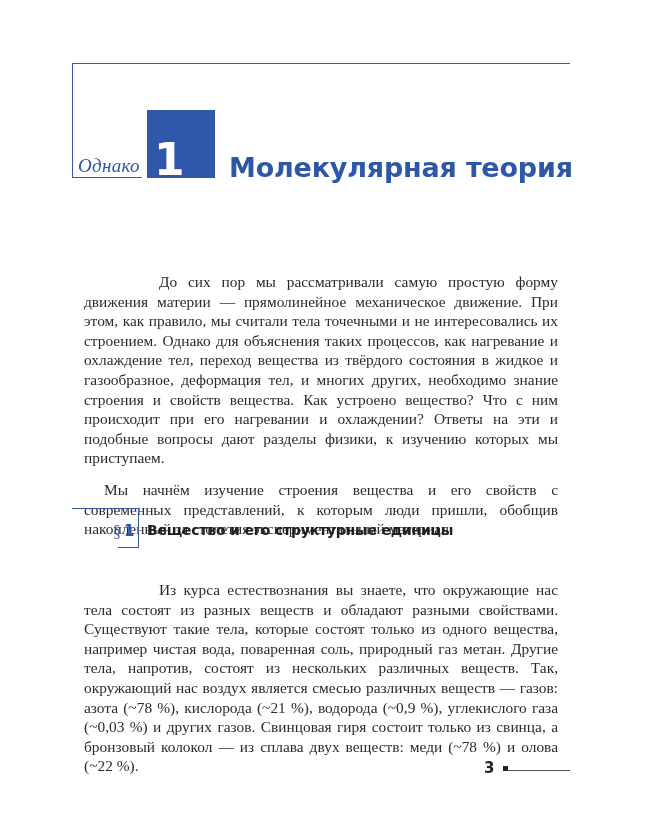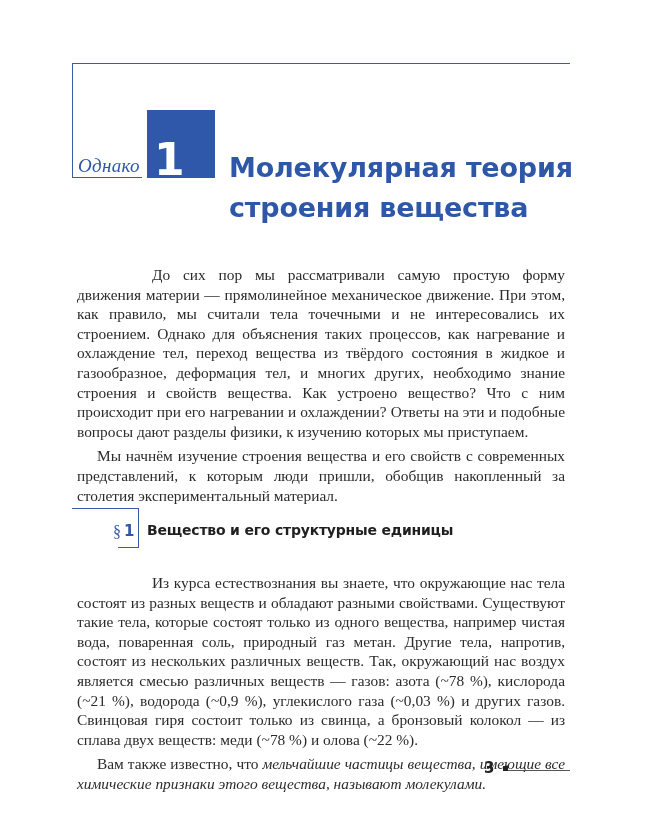--- a/index.html
+++ b/index.html
@@ -62,21 +62,21 @@
     }
 
     
     .text-block {
       left: 72px; width: 498px;
       font-size: 15.4px;
       line-height: 19.6px;
       text-align: justify;
       color: #2b2b2b;
     }
-    .text-block p { margin: 5px; }
+    .text-block p { margin: 12px; }
     .indent-first { text-indent: 75px; }
     .indent-para { text-indent: 20px; }
     .intro { top: 260px; }
     .sec-body { top: 568px; }
     em.term { font-style: italic; }
 
     
     .sec-frame-top {
       left: 72px; top: 508px; width: 66px; height: 0;
       border-top: 1.5px solid #3a5aa3;
@@ -136,35 +136,33 @@
 <div class="abs frame-under"></div>
 
 <div class="abs chapter-label">Однако</div>
 
 <div class="abs chapter-num-box">
   <span class="chapter-num">1</span>
 </div>
 
 <div class="abs chapter-title">
   <div>Молекулярная теория</div>
-  <div>строения вещества</div>
 </div>
 
 <div class="abs text-block intro">
   <p class="indent-first">До сих пор мы рассматривали самую простую форму движения материи — прямолинейное механическое движение. При этом, как правило, мы считали тела точечными и не интересовались их строением. Однако для объяснения таких процессов, как нагревание и охлаждение тел, переход вещества из твёрдого состояния в жидкое и газообразное, деформация тел, и многих других, необходимо знание строения и свойств вещества. Как устроено вещество? Что с ним происходит при его нагревании и охлаждении? Ответы на эти и подобные вопросы дают разделы физики, к изучению которых мы приступаем.</p>
   <p class="indent-para">Мы начнём изучение строения вещества и его свойств с современных представлений, к которым люди пришли, обобщив накопленный за столетия экспериментальный материал.</p>
 </div>
 
 <div class="abs sec-frame-top"></div>
 <div class="abs sec-frame-right"></div>
 <div class="abs sec-frame-bottom"></div>
 <div class="abs sec-symbol">§</div>
 <div class="abs sec-num">1</div>
 <div class="abs sec-title">Вещество и его структурные единицы</div>
 
 <div class="abs text-block sec-body">
   <p class="indent-first">Из курса естествознания вы знаете, что окружающие нас тела состоят из разных веществ и обладают разными свойствами. Существуют такие тела, которые состоят только из одного вещества, например чистая вода, поваренная соль, природный газ метан. Другие тела, напротив, состоят из нескольких различных веществ. Так, окружающий нас воздух является смесью различных веществ — газов: азота (~78 %), кислорода (~21 %), водорода (~0,9 %), углекислого газа (~0,03 %) и других газов. Свинцовая гиря состоит только из свинца, а бронзовый колокол — из сплава двух веществ: меди (~78 %) и олова (~22 %).</p>
-  <p class="indent-para"><span>Вам также известно, что </span><em class="term">мельчайшие частицы вещества, имеющие все химические признаки этого вещества, называют молекулами.</em></p>
 </div>
 
 <div class="abs page-num">3</div>
 <div class="abs page-marker"></div>
 <div class="abs page-line"></div>
 
 </body></html>

